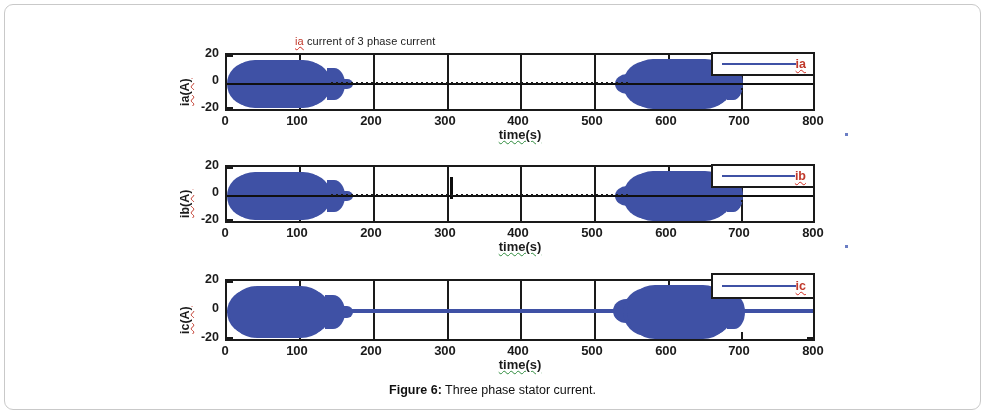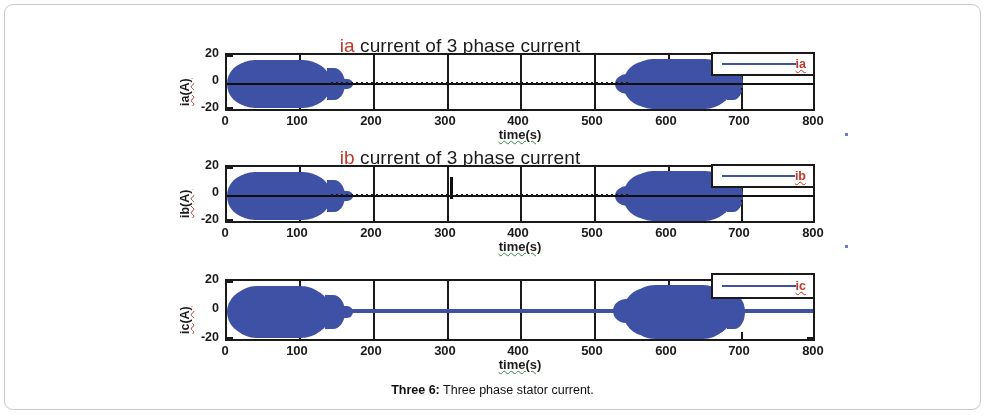--- a/index.html
+++ b/index.html
@@ -33,21 +33,21 @@
 
   
   .blob{position:absolute;background:#3f51a5;}
   .tail{position:absolute;background:#3f51a5;}
   .spike{position:absolute;background:#0d0d0d;width:3px;}
   .dropline{position:absolute;width:2px;
      background:repeating-linear-gradient(to bottom,#1a1a1a 0 2px,transparent 2px 5px);}
 
   
   .title{
-    position:absolute;text-align:center;font-size:19px;color:#1b1b1b;
+    position:absolute;text-align:left;font-size:11px;color:#1b1b1b;
     white-space:nowrap;letter-spacing:.1px;
   }
   .title .redword{color:#c0392b;
       text-decoration:underline;text-decoration-style:wavy;
       text-decoration-color:#d02a1f;text-decoration-thickness:1px;}
 
   .ytick{position:absolute;font-size:12.5px;color:#1b1b1b;text-align:right;
          white-space:nowrap;font-weight:700;}
   .xtick{position:absolute;font-size:13px;color:#1b1b1b;text-align:center;
          white-space:nowrap;font-weight:700;}
@@ -151,23 +151,20 @@
     <div class="xtick" style="left:643px;top:108px;width:36px;">600</div>
     <div class="xtick" style="left:716px;top:108px;width:36px;">700</div>
     <div class="xtick" style="left:790px;top:108px;width:36px;">800</div>
 
     <div class="xlabel" style="left:450px;top:122px;width:130px;">time(s)</div>
     <div class="stray-dot" style="left:840px;top:128px;"></div>
   </div>
 
   <div class="panel" style="left:0;top:112px;width:977px;height:112px;">
 
-    <div class="title" style="left:290px;top:30px;width:330px;">
-      <span class="redword">ib</span><span> current of 3 phase current</span>
-    </div>
 
     <div class="ylabel" style="left:150px;top:64px;width:60px;">ib(A)</div>
 
     <div class="ytick" style="left:178px;top:41px;width:36px;">20</div>
     <div class="ytick" style="left:178px;top:68px;width:36px;">0</div>
     <div class="ytick" style="left:174px;top:95px;width:40px;">-20</div>
 
     <div class="axes" style="left:220px;top:48px;width:590px;height:58px;">
       <div class="plotinner">
         <div class="gridv" style="left:72px;"></div>
@@ -279,16 +276,16 @@
     <div class="xtick" style="left:495px;top:116px;width:36px;">400</div>
     <div class="xtick" style="left:569px;top:116px;width:36px;">500</div>
     <div class="xtick" style="left:643px;top:116px;width:36px;">600</div>
     <div class="xtick" style="left:716px;top:116px;width:36px;">700</div>
     <div class="xtick" style="left:790px;top:116px;width:36px;">800</div>
 
     <div class="xlabel" style="left:450px;top:130px;width:130px;">time(s)</div>
   </div>
 
   <div class="caption" style="top:378px;">
-    <b>Three 6:</b><span> Three phase stator current.</span>
+    <b>Figure 6:</b><span> Three phase stator current.</span>
   </div>
 
 </div>
 
 </body></html>

